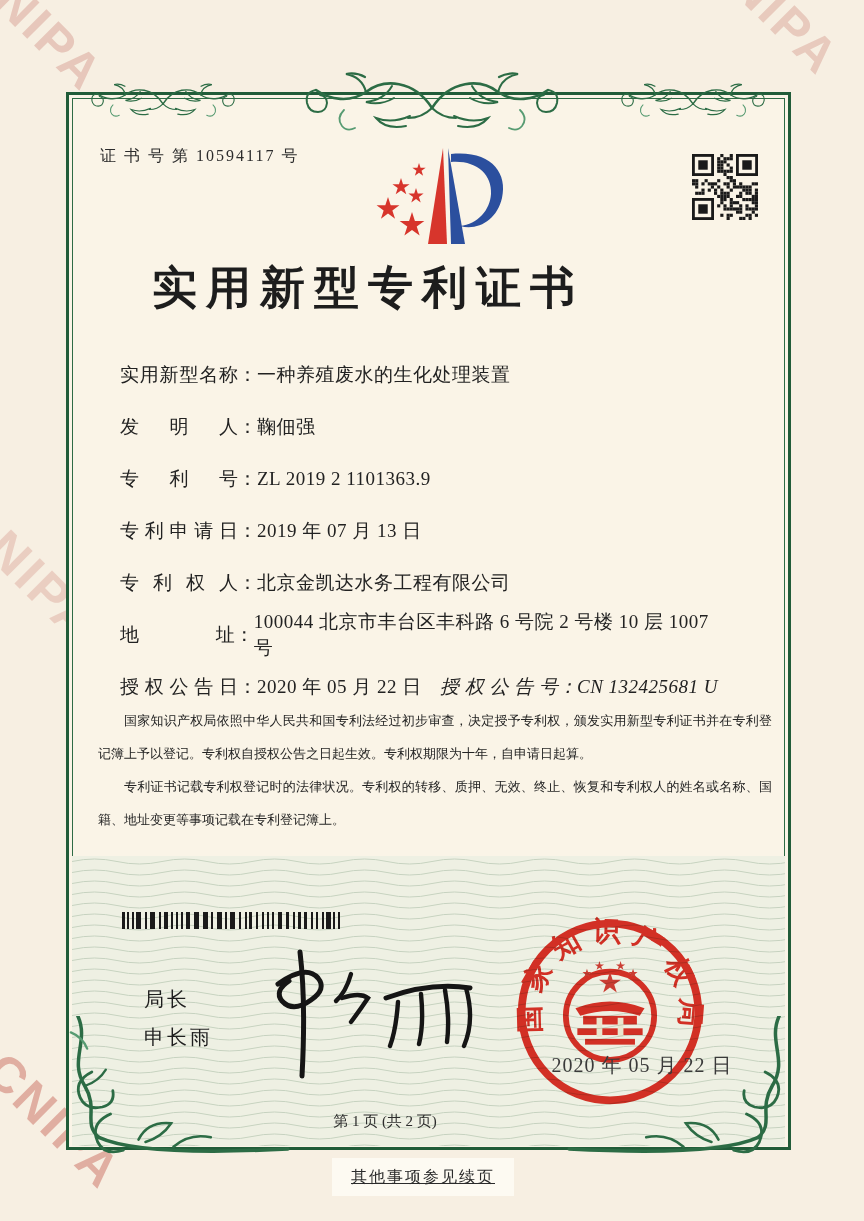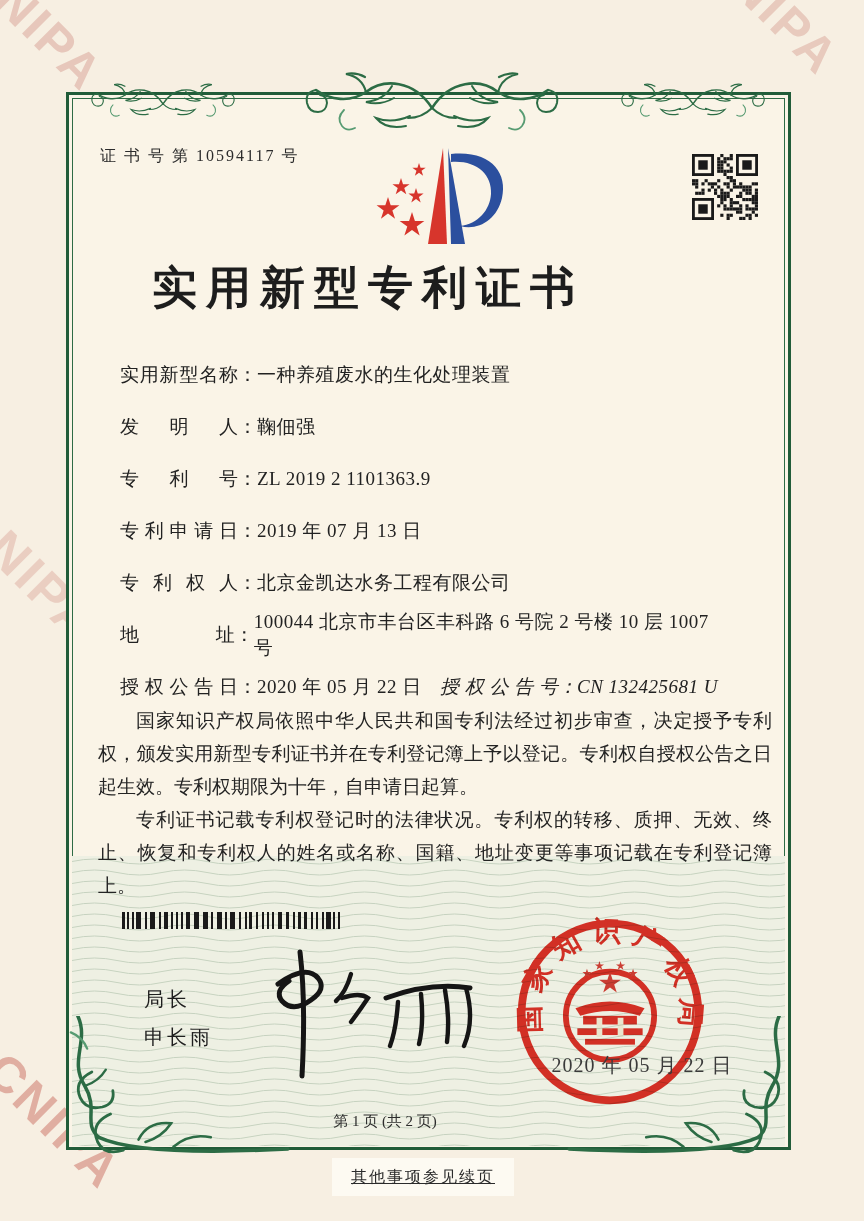--- a/index.html
+++ b/index.html
@@ -32,21 +32,21 @@
   .qr { position:absolute; left:692px; top:154px; }
   .title { position:absolute; left:0; top:258px; width:736px; text-align:center;
            font-size:45px; font-weight:bold; letter-spacing:9px; color:#1d1d1d; }
 
   .fields { position:absolute; left:120px; top:349px; width:600px; font-size:19px; color:#222; }
   .frow { height:52px; display:flex; align-items:center; position:relative; }
   .flabel { display:inline-block; width:118px; text-align:justify; text-align-last:justify; }
   .fvalue { letter-spacing:.5px; }
   .grant2 { position:absolute; left:320px; display:flex; align-items:center;font-style:italic; }
 
-  .paras { position:absolute; left:98px; top:704px; width:674px; font-size:19px;
+  .paras { position:absolute; left:98px; top:704px; width:674px; font-size:13px;
            line-height:33px; color:#242424; text-align:justify; }
   .paras p { text-indent:2em; }
 
   .barcode { position:absolute; left:122px; top:912px; }
 
   .signer { position:absolute; left:120px; top:980px; font-size:20px; color:#1e1e1e; letter-spacing:3px;margin-left:24px; }
   .signer div { height:38px; display:flex; align-items:center; }
   .signature { position:absolute; left:248px; top:946px; }
 
   .seal { position:absolute; left:514px; top:916px; mix-blend-mode:multiply; opacity:.94; }

